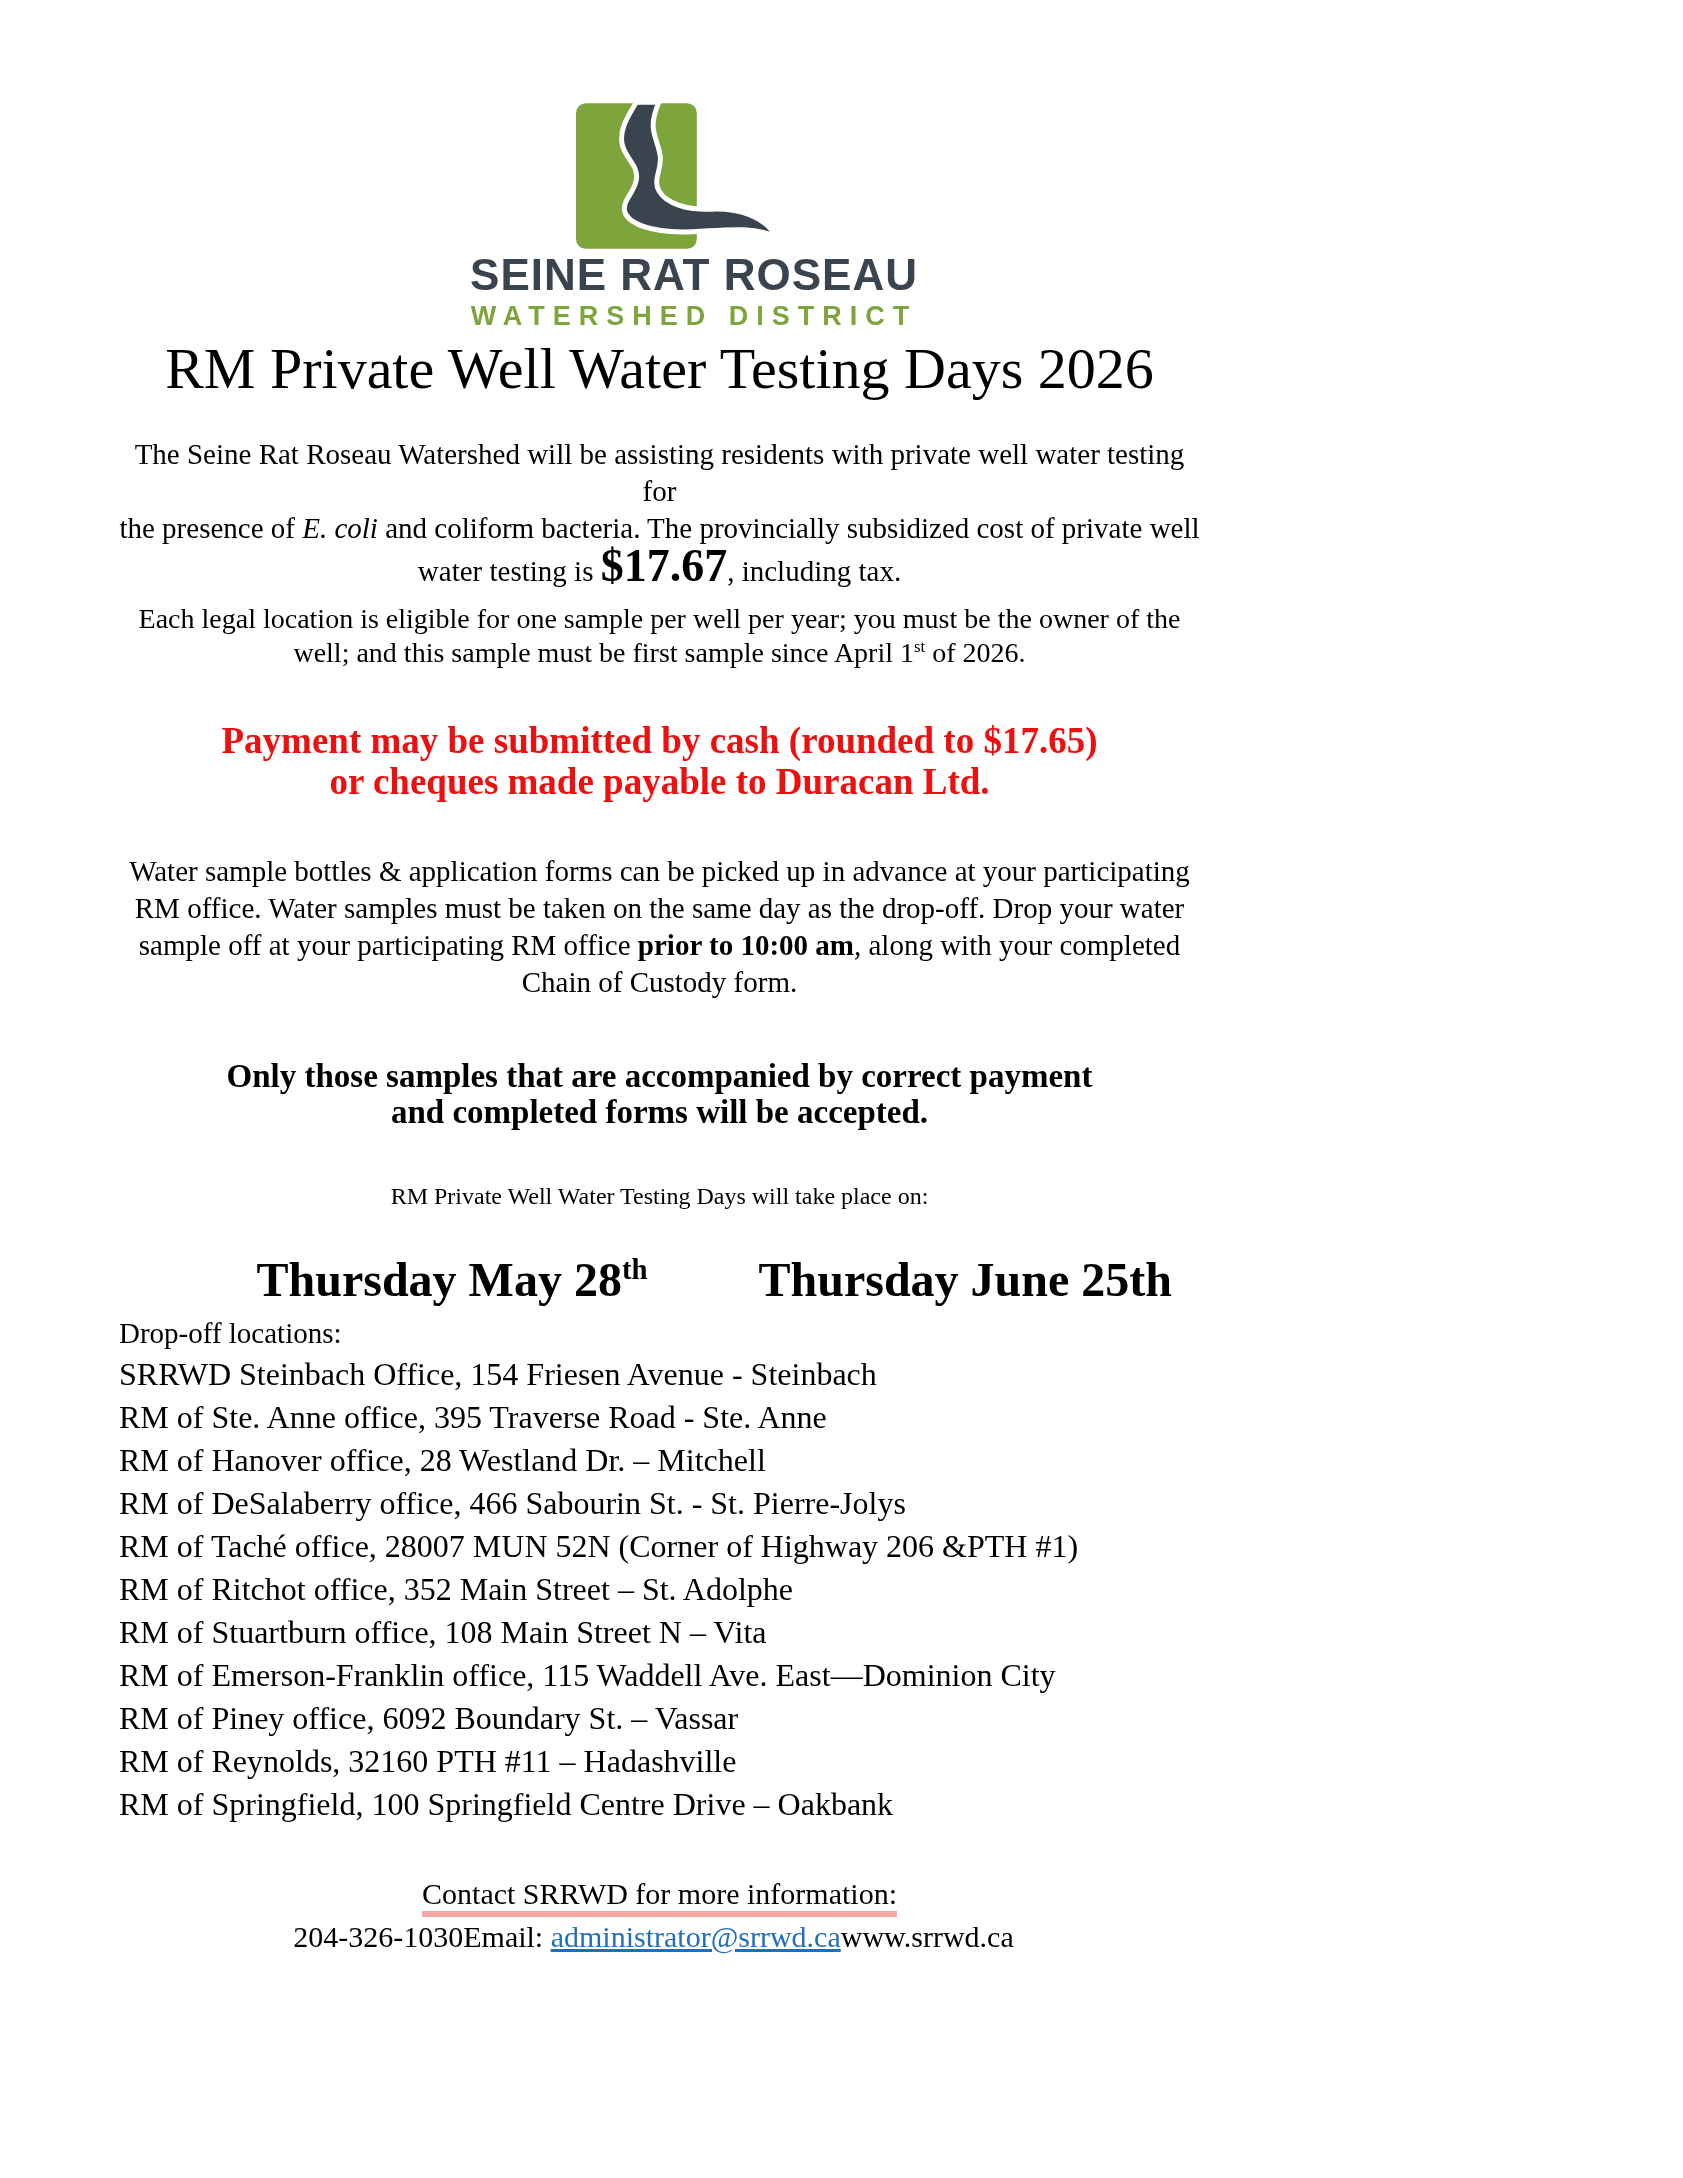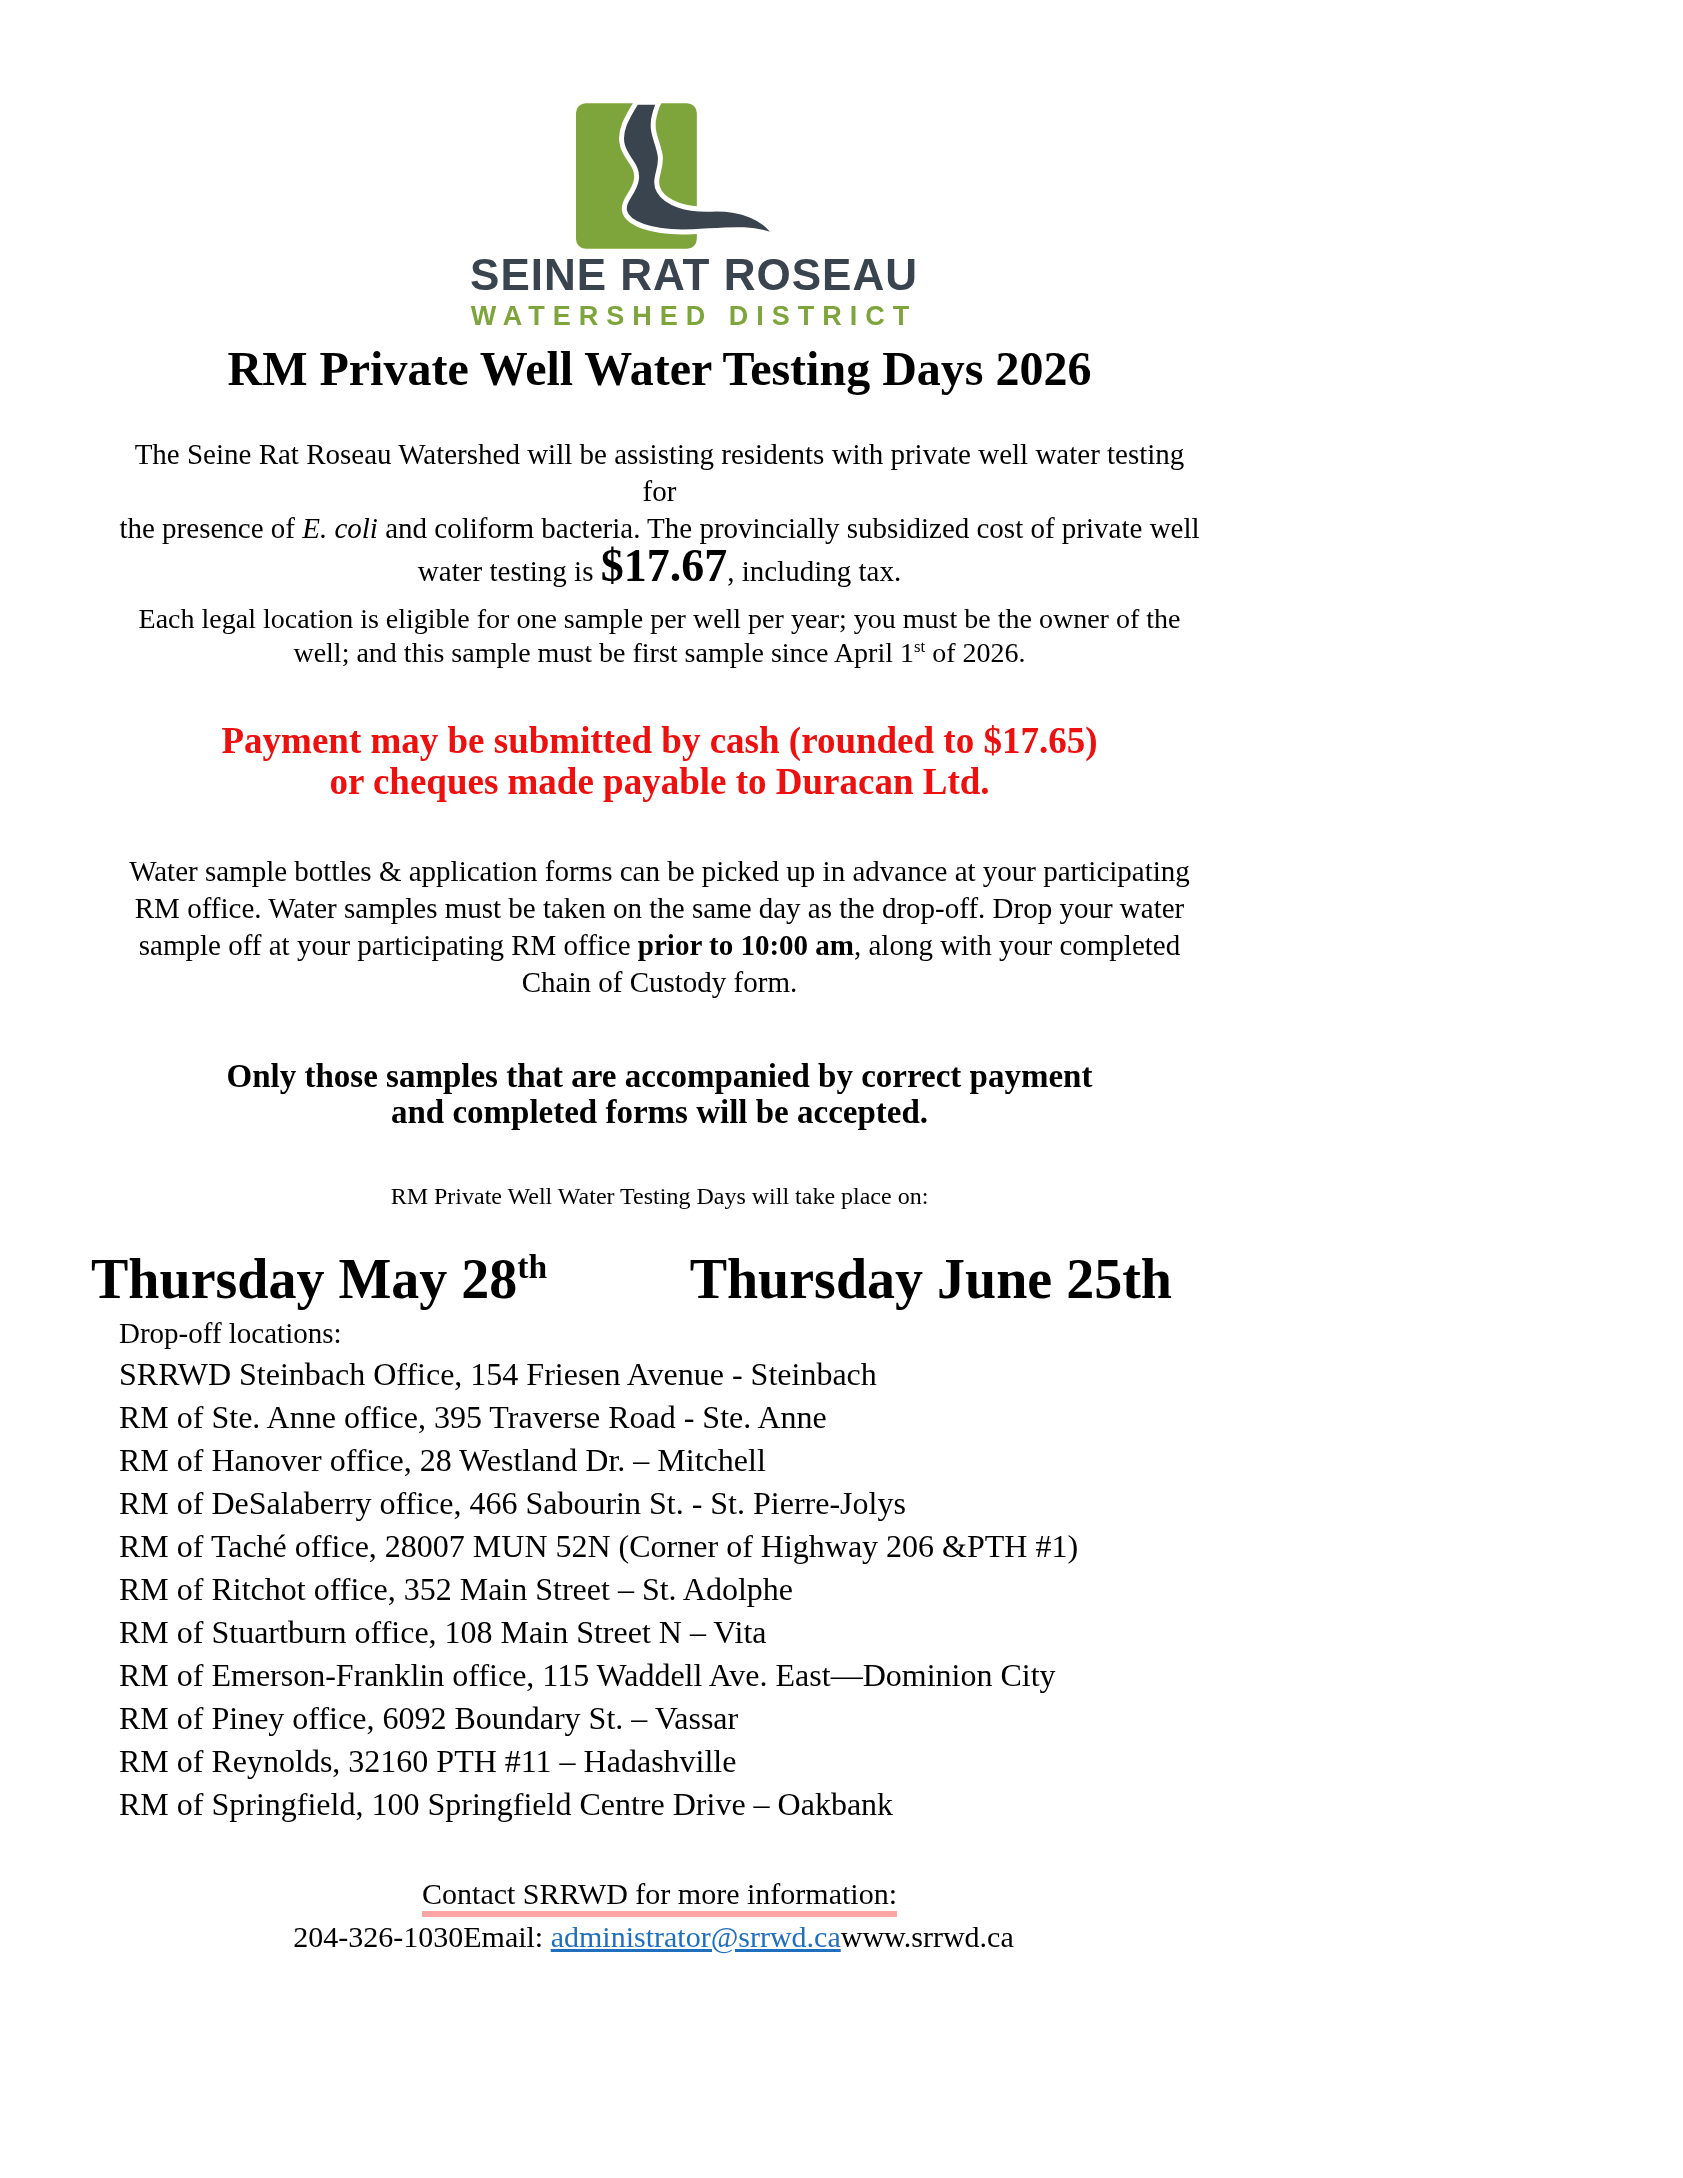--- a/index.html
+++ b/index.html
@@ -27,42 +27,42 @@
     font-family:"Liberation Sans", sans-serif;
     font-weight:bold;font-size:44px;letter-spacing:1px;
     color:#3a444f;margin-top:2px;
   }
   .logo-subtitle{
     font-family:"Liberation Sans", sans-serif;
     font-weight:bold;font-size:27px;letter-spacing:8px;
     color:#7ea43c;margin-top:6px;
   }
   
-  .doc-title{font-size:48px;font-weight:bold;line-height:50px;margin-top:14px;}
+  .doc-title{font-size:58px;font-weight:normal;line-height:50px;margin-top:14px;}
   .para{font-size:29px;line-height:37px;}
   .intro-para{margin-top:42px;}
   .price{font-size:46px;font-weight:bold;}
   .eligibility-para{font-size:28px;line-height:34px;margin-top:12px;}
   sup.sp{font-size:60%;vertical-align:super;line-height:0;}
   .payment-notice{
     margin-top:50px;
     color:#ee0f0f;font-weight:bold;
     font-size:37px;line-height:41px;
   }
   .instructions-para{margin-top:51px;}
   .acceptance-notice{
     margin-top:57px;
     font-weight:bold;font-size:33px;line-height:36px;
   }
   .schedule-intro{margin-top:50px;font-size:24px;line-height:32px;}
   
   .dates-row{
-    display:flex;justify-content:space-between;align-items:baseline;
+    display:flex;justify-content:flex-end;align-items:baseline;
     gap:111px;margin-top:38px;
-    font-size:56px;font-weight:bold;line-height:59px;
+    font-size:48px;font-weight:bold;line-height:59px;
     transform:translateX(-28px);
   }
   
   .dropoff-label{text-align:left;font-size:29px;line-height:40px;margin-top:4px;}
   .dropoff-list{text-align:left;font-size:32px;line-height:43px;}
   
   .footer-contact{margin-top:51px;font-size:30px;line-height:34px;}
   .footer-contact .u{border-bottom:6px solid #fca5a5;padding-bottom:1px;}
   .footer-row{
     display:flex;justify-content:center;align-items:baseline;

